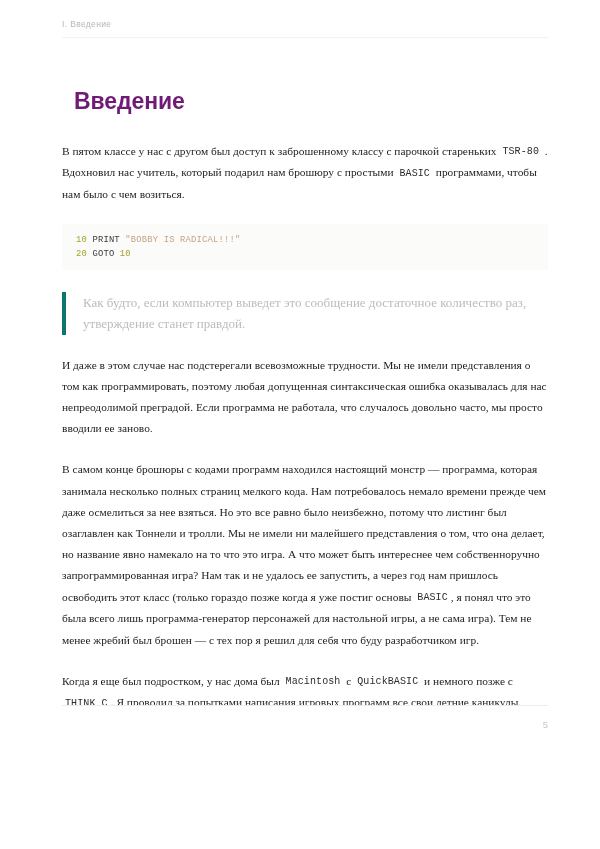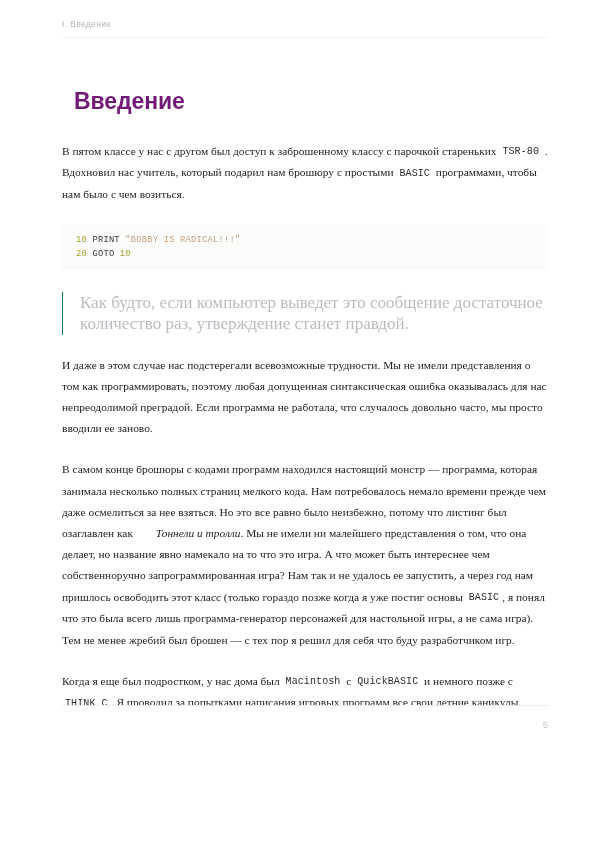--- a/index.html
+++ b/index.html
@@ -67,22 +67,20 @@
     font-size: 11.4px;
     line-height: 21.2px;
     color: #1d1d1f;
     margin: 20px 0 0 0;
     text-align: left;
     hyphens: none;
   }
   p.para.first { margin-top: 25px; }
 
   .ital {
-    font-style: italic;
-    margin-left: 20px;
   }
 
   code.inline {
     font-family: "Liberation Mono", "DejaVu Sans Mono", monospace;
     font-size: 10px;
     letter-spacing: 0.1px;
     color: #2b2b2e;
     padding: 0 3px;
     white-space: nowrap;
     vertical-align: 0.5px;
@@ -106,23 +104,23 @@
     color: #3c3c40;
   }
   .tok-num  { color: #a3a32b; }
   .tok-kw   { color: #3a3a3d; }
   .tok-str  { color: #c4a484; }
 
   
   blockquote.quote {
     margin: 22px 0 0 0;
     padding: 0 0 0 17px;
-    border-left: 1px solid #0f766e;
+    border-left: 4px solid #0f766e;
     color: #b9bcc0;
-    font-size: 17px;
+    font-size: 13px;
     line-height: 21.2px;
   }
   blockquote.quote p { margin: 0; }
 
   
   .footer {
     padding: 0 52px 16px 62px;
     box-sizing: border-box;
   }
   .foot-rule {

